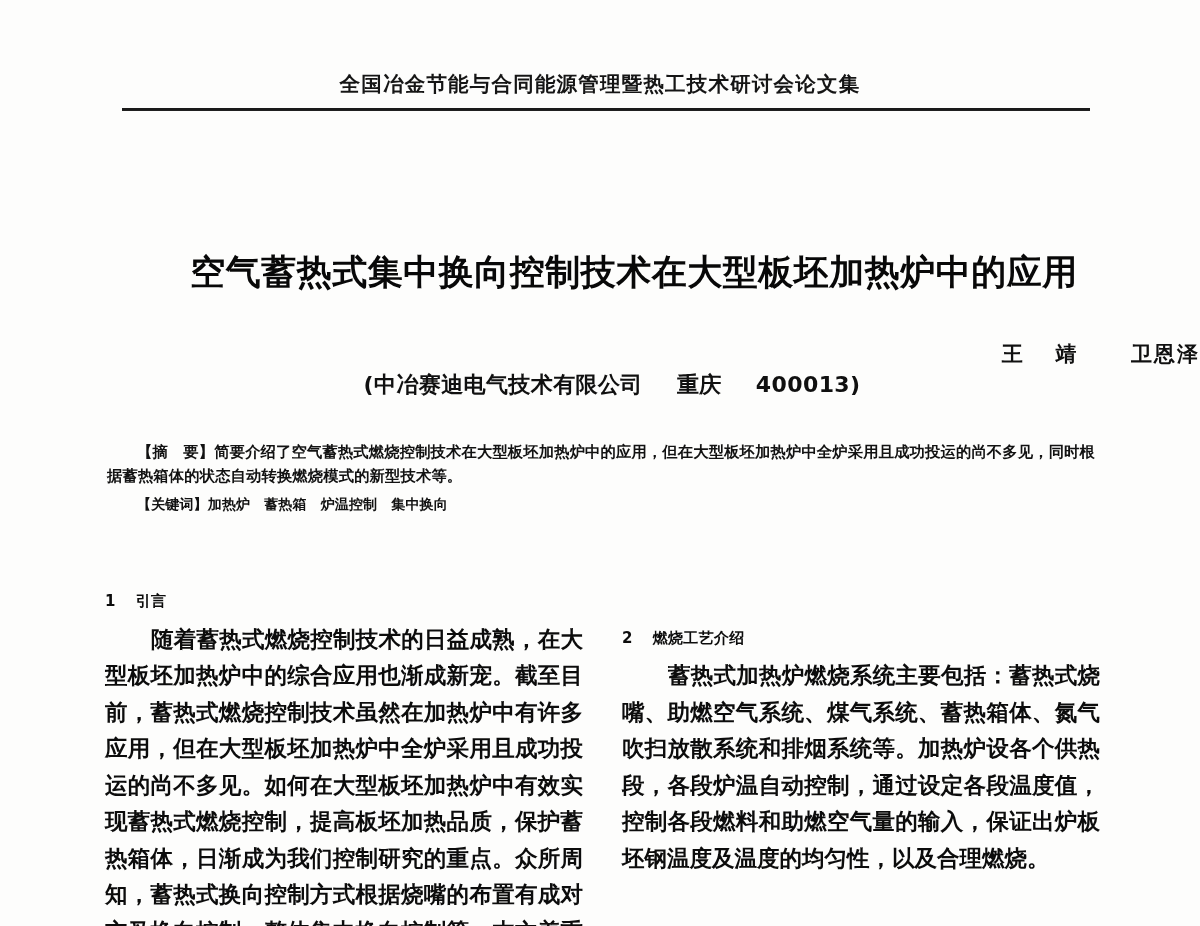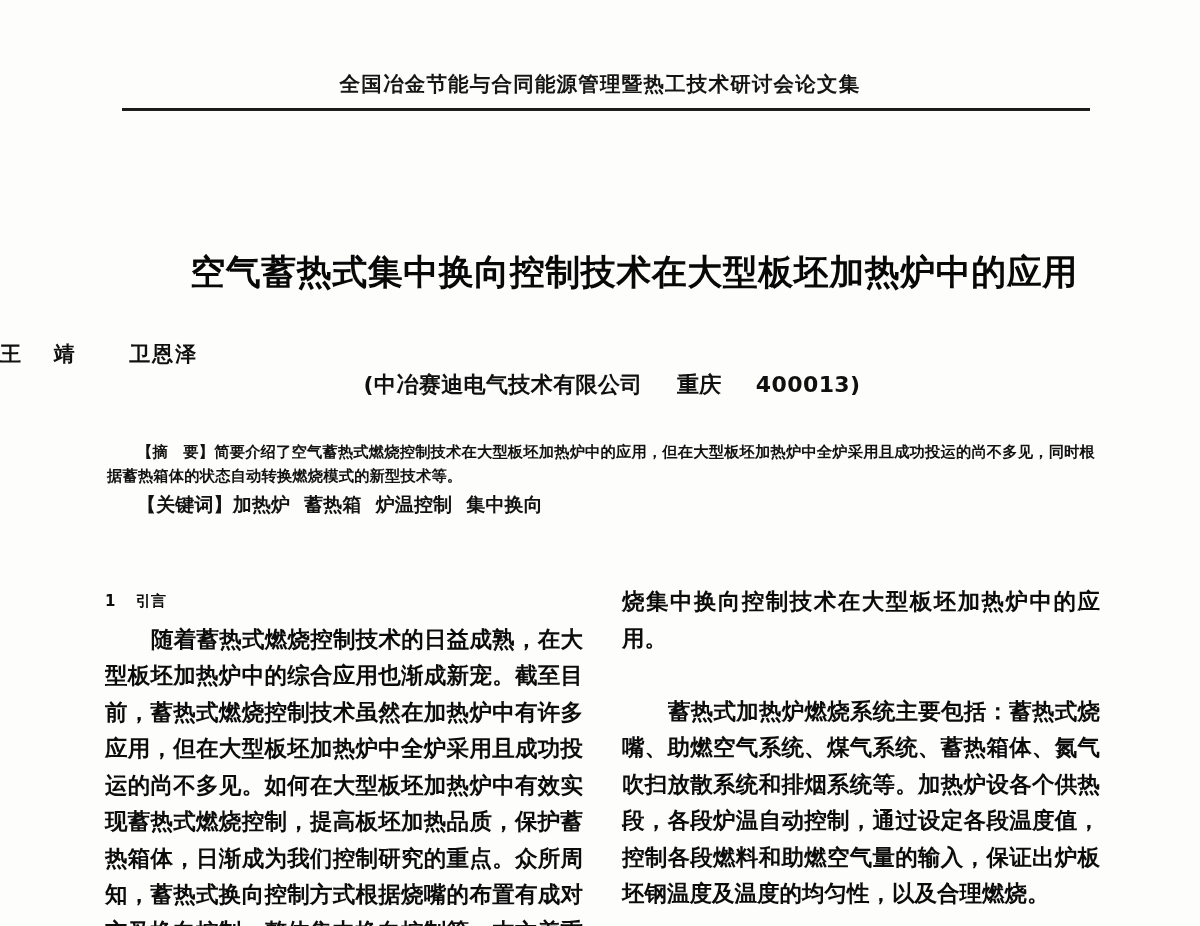--- a/index.html
+++ b/index.html
@@ -60,21 +60,21 @@
     letter-spacing: 0.5px;
     color: #080808;
     white-space: nowrap;
     padding-left: 34px;
   }
   .authors {
     position: absolute;
     left: 0;
     top: 340px;
     width: 1200px;
-    text-align: left;
+    text-align: right;
     font-size: 21px;
     font-weight: 700;
     letter-spacing: 2px;
     color: #101010;
     white-space: nowrap;
   }
   .authors .gap {
     display: inline-block;
     width: 34px;
   }
@@ -117,21 +117,21 @@
     margin: 0;
   }
   .abstract-line-1 {
     text-indent: 30px;
   }
   .keywords {
     position: absolute;
     left: 107px;
     top: 492px;
     width: 988px;
-    font-size: 19px;
+    font-size: 14px;
     font-weight: 700;
     line-height: 24px;
     letter-spacing: 0.15px;
     color: #121212;
     text-indent: 30px;
     white-space: nowrap;
   }
   .keywords .kw-sp {
     display: inline-block;
     width: 14px;
@@ -206,18 +206,18 @@
   </div>
 
   <div class="keywords"><span>【关键词】</span><span>加热炉</span><span class="kw-sp"></span><span>蓄热箱</span><span class="kw-sp"></span><span>炉温控制</span><span class="kw-sp"></span><span>集中换向</span></div>
 
   <div class="column left">
     <div class="section-heading"><span>1</span><span class="num-gap"></span><span>引言</span></div>
     <p class="body-para">随着蓄热式燃烧控制技术的日益成熟，在大型板坯加热炉中的综合应用也渐成新宠。截至目前，蓄热式燃烧控制技术虽然在加热炉中有许多应用，但在大型板坯加热炉中全炉采用且成功投运的尚不多见。如何在大型板坯加热炉中有效实现蓄热式燃烧控制，提高板坯加热品质，保护蓄热箱体，日渐成为我们控制研究的重点。众所周知，蓄热式换向控制方式根据烧嘴的布置有成对交叉换向控制、整体集中换向控制等。本文着重分析空气蓄热式燃</p>
   </div>
 
   <div class="column right">
-    <p class="body-para cont">烧集中换向控制技术在大型板坯加热炉中的应用。</p>
     <div class="spacer-line"></div>
+    <div class="section-heading"><span>2</span><span class="num-gap"></span><span>燃烧工艺介绍</span></div>
     <p class="body-para">蓄热式加热炉燃烧系统主要包括：蓄热式烧嘴、助燃空气系统、煤气系统、蓄热箱体、氮气吹扫放散系统和排烟系统等。加热炉设各个供热段，各段炉温自动控制，通过设定各段温度值，控制各段燃料和助燃空气量的输入，保证出炉板坯钢温度及温度的均匀性，以及合理燃烧。</p>
   </div>
 
 </div>
 
 </body></html>

